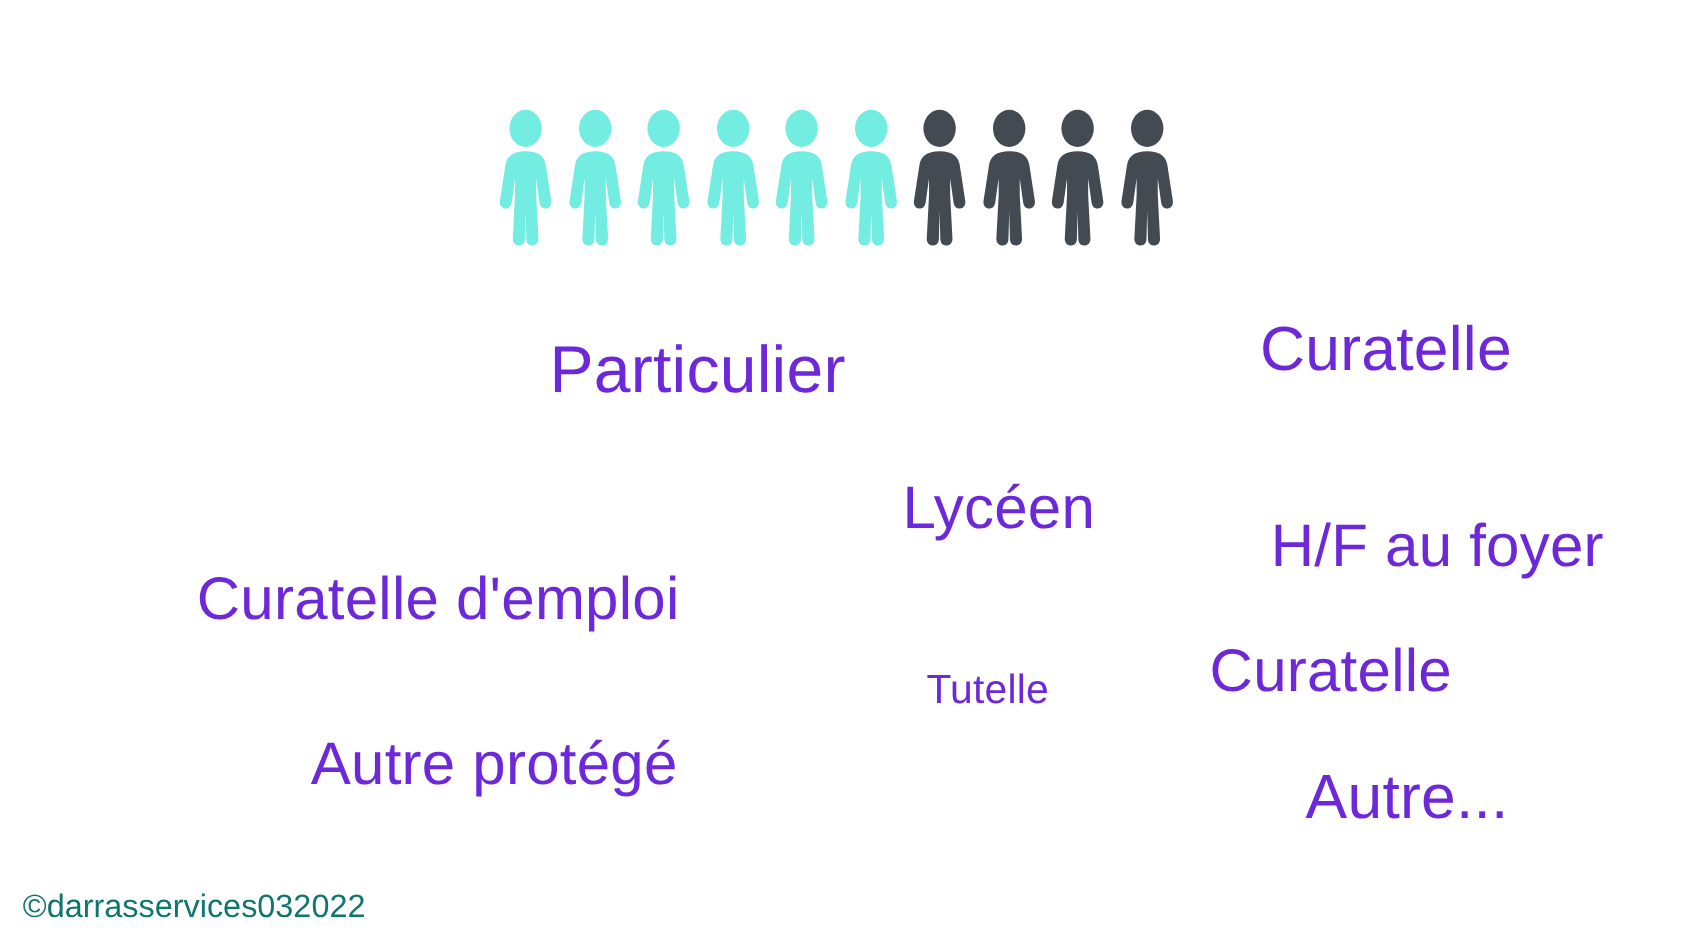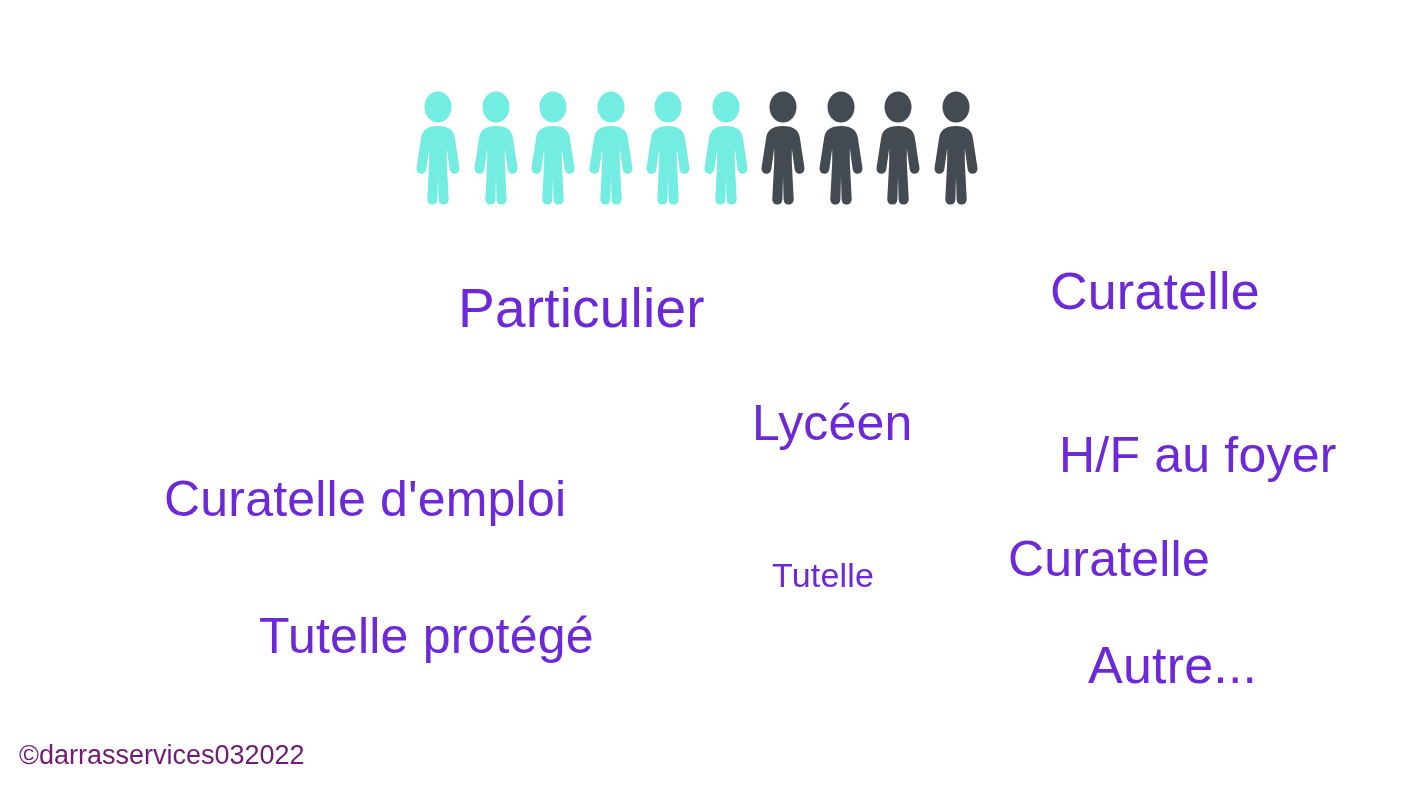--- a/index.html
+++ b/index.html
@@ -59,21 +59,21 @@
   .lbl-curatelle       { left: 1008px; top: 534px; font-size: 50px; }
   .lbl-majeur          { left: 259px;  top: 611px; font-size: 50px; }
   .lbl-autre           { left: 1088px; top: 639px; font-size: 52px; }
 
   
   #copyright {
     position: absolute;
     left: 19px;
     top: 740px;
     font-size: 27px;
-    color: #701a75;
+    color: #0f766e;
     white-space: nowrap;
   }
 </style>
 </head>
 <body>
 
 <div id="slide">
 
   <div id="people-row">
       <div class="person" style="left: 0px;">
@@ -146,19 +146,19 @@
   <div class="label lbl-lyceen">Lycéen</div>
 
   <div class="label lbl-hf-foyer">H/F au foyer</div>
 
   <div class="label lbl-demandeur">Curatelle d'emploi</div>
 
   <div class="label lbl-tutelle">Tutelle</div>
 
   <div class="label lbl-curatelle">Curatelle</div>
 
-  <div class="label lbl-majeur">Tutelle protégé</div>
+  <div class="label lbl-majeur">Autre protégé</div>
 
   <div class="label lbl-autre">Autre...</div>
 
   <div id="copyright">©darrasservices032022</div>
 
 </div>
 
 </body></html>

